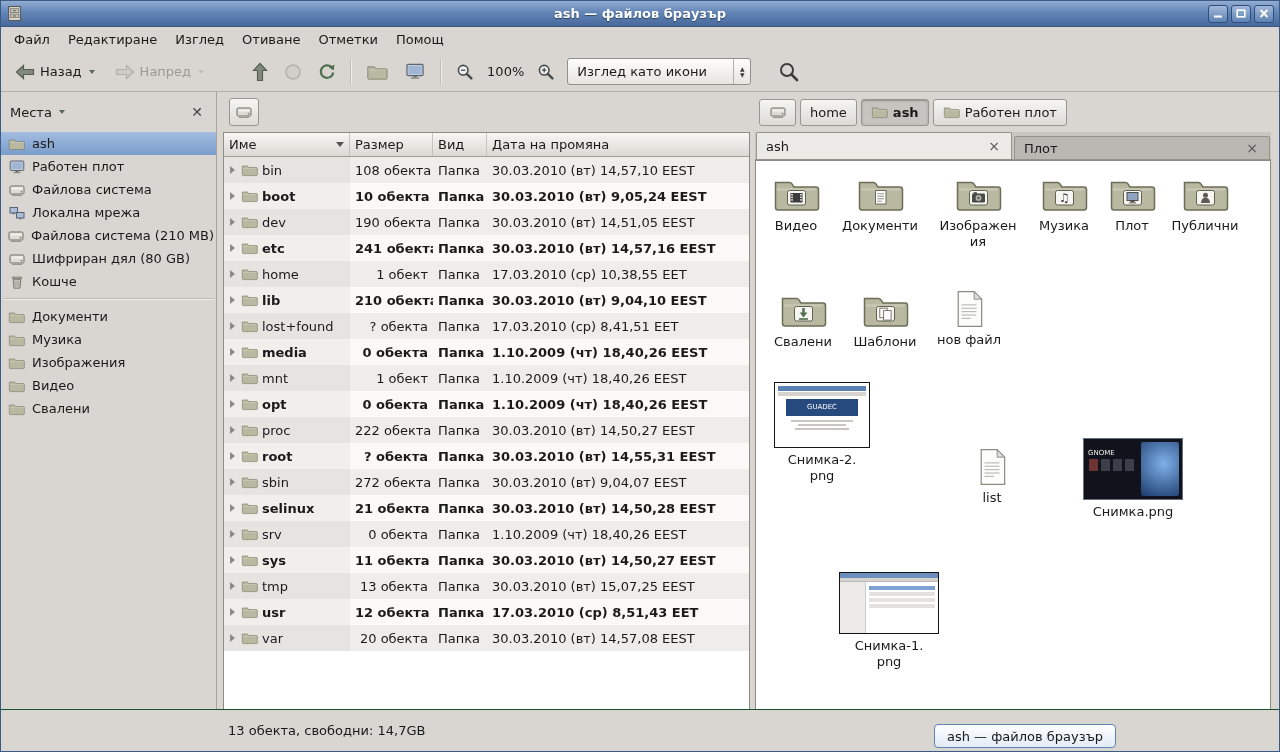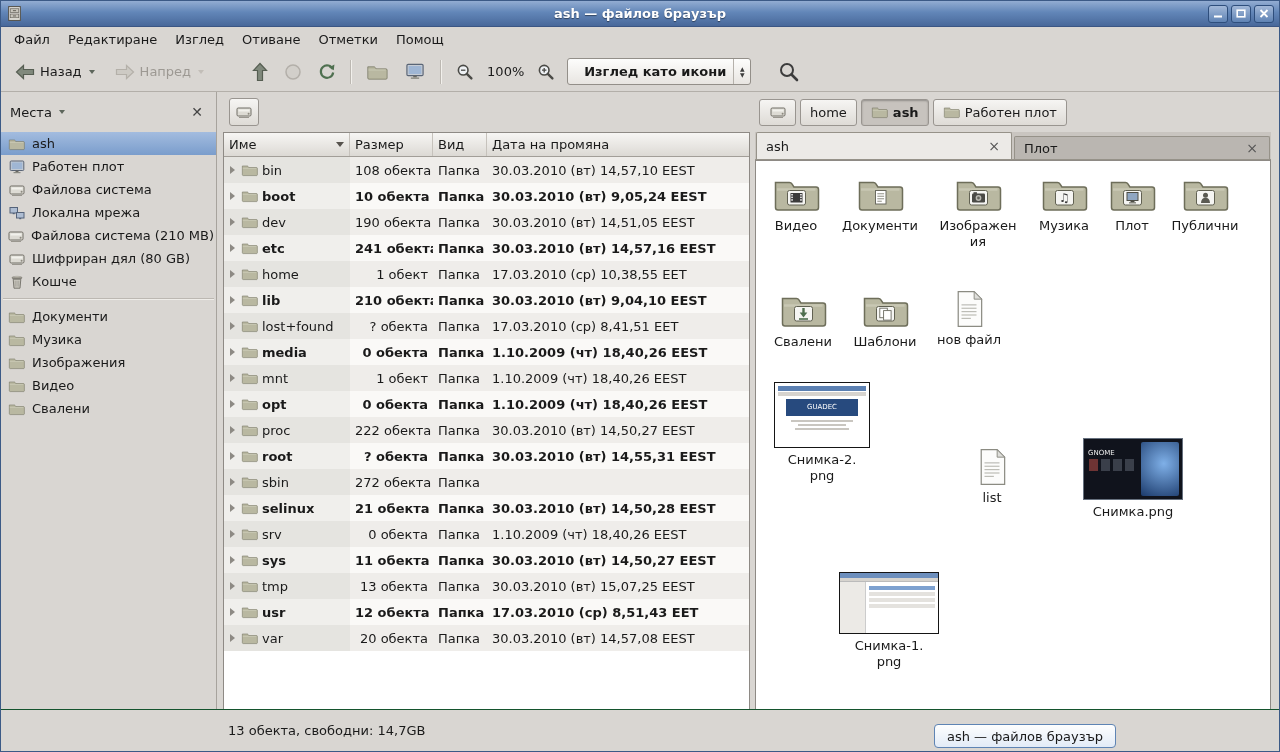--- a/index.html
+++ b/index.html
@@ -21,21 +21,21 @@
   
   .toolbar{height:40px;display:flex;align-items:center;background:#d9d6d2;border-bottom:1px solid #b3afa9;padding:0 8px;}
   .tbtn{display:flex;align-items:center;gap:5px;padding:4px 6px;border-radius:3px;}
   .tbtn.disabled{color:#9d9993;}
   .ticon{display:inline-flex;align-items:center;}
   .dcaret{width:0;height:0;border-top:4px solid #5d665b;border-left:3.5px solid transparent;border-right:3.5px solid transparent;margin-left:2px;}
   .dcaret.dis{border-top-color:#c2beb8;}
   .tsep{width:0;height:24px;border-left:1px solid #bcb8b2;border-right:1px solid #f2f0ec;margin:0 8px;}
   .zoomlbl{padding:0 7px;}
   .combo{height:27px;display:flex;align-items:center;border:1px solid #938f89;border-radius:3px;background:linear-gradient(#fdfdfc,#e8e5e1);padding-left:9px;margin:0 6px;width:184px;}
-  .combo .val{flex:1;text-align:center;font-weight:bold;}
+  .combo .val{flex:1;text-align:left;}
   .combo .spin{width:17px;height:100%;border-left:1px solid #b5b1ab;display:flex;flex-direction:column;align-items:center;justify-content:center;font-size:6px;color:#3c3c3c;line-height:6px;}
   .searchbtn{margin-left:18px;display:flex;align-items:center;padding:3px;}
 
   
   .main{position:absolute;top:91px;bottom:26px;left:0;right:0;display:flex;}
 
   
   .sidebar{width:216px;display:flex;flex-direction:column;background:#d9d6d2;border-right:1px solid #a7a39d;}
   .sb-header{height:40px;display:flex;align-items:center;padding:0 9px;}
   .sb-title{display:flex;align-items:center;gap:5px;}
@@ -604,20 +604,21 @@
                 <span class="sb-ic">
                   <svg width="17" height="14" viewBox="0 0 48 40">
                     <path d="M3.5 8.5 h14 c1 0 1.9 0.5 2.4 1.3 l2 3.2 H44 c1.4 0 2.5 1.1 2.5 2.5 v18 c0 1.4 -1.1 2.5 -2.5 2.5 H6 c-1.4 0 -2.5 -1.1 -2.5 -2.5 z" fill="#b9b8a1" stroke="#6e6e5a" stroke-width="1.5"></path>
                     <path d="M5 14.2 h38.5 v2.6 H5 z" fill="#cac9b5" opacity="0.9"></path>
                   </svg>
                 </span>
                 <span>sbin</span>
               </div>
               <div class="cell size">272 обекта</div>
               <div class="cell type">Папка</div>
+              <div class="cell date">30.03.2010 (вт) 9,04,07 EEST</div>
             </div>
             <div class="lrow odd">
               <div class="cell name">
                 <span class="expander"></span>
                 <span class="sb-ic">
                   <svg width="17" height="14" viewBox="0 0 48 40">
                     <path d="M3.5 8.5 h14 c1 0 1.9 0.5 2.4 1.3 l2 3.2 H44 c1.4 0 2.5 1.1 2.5 2.5 v18 c0 1.4 -1.1 2.5 -2.5 2.5 H6 c-1.4 0 -2.5 -1.1 -2.5 -2.5 z" fill="#b9b8a1" stroke="#6e6e5a" stroke-width="1.5"></path>
                     <path d="M5 14.2 h38.5 v2.6 H5 z" fill="#cac9b5" opacity="0.9"></path>
                   </svg>
                 </span>

